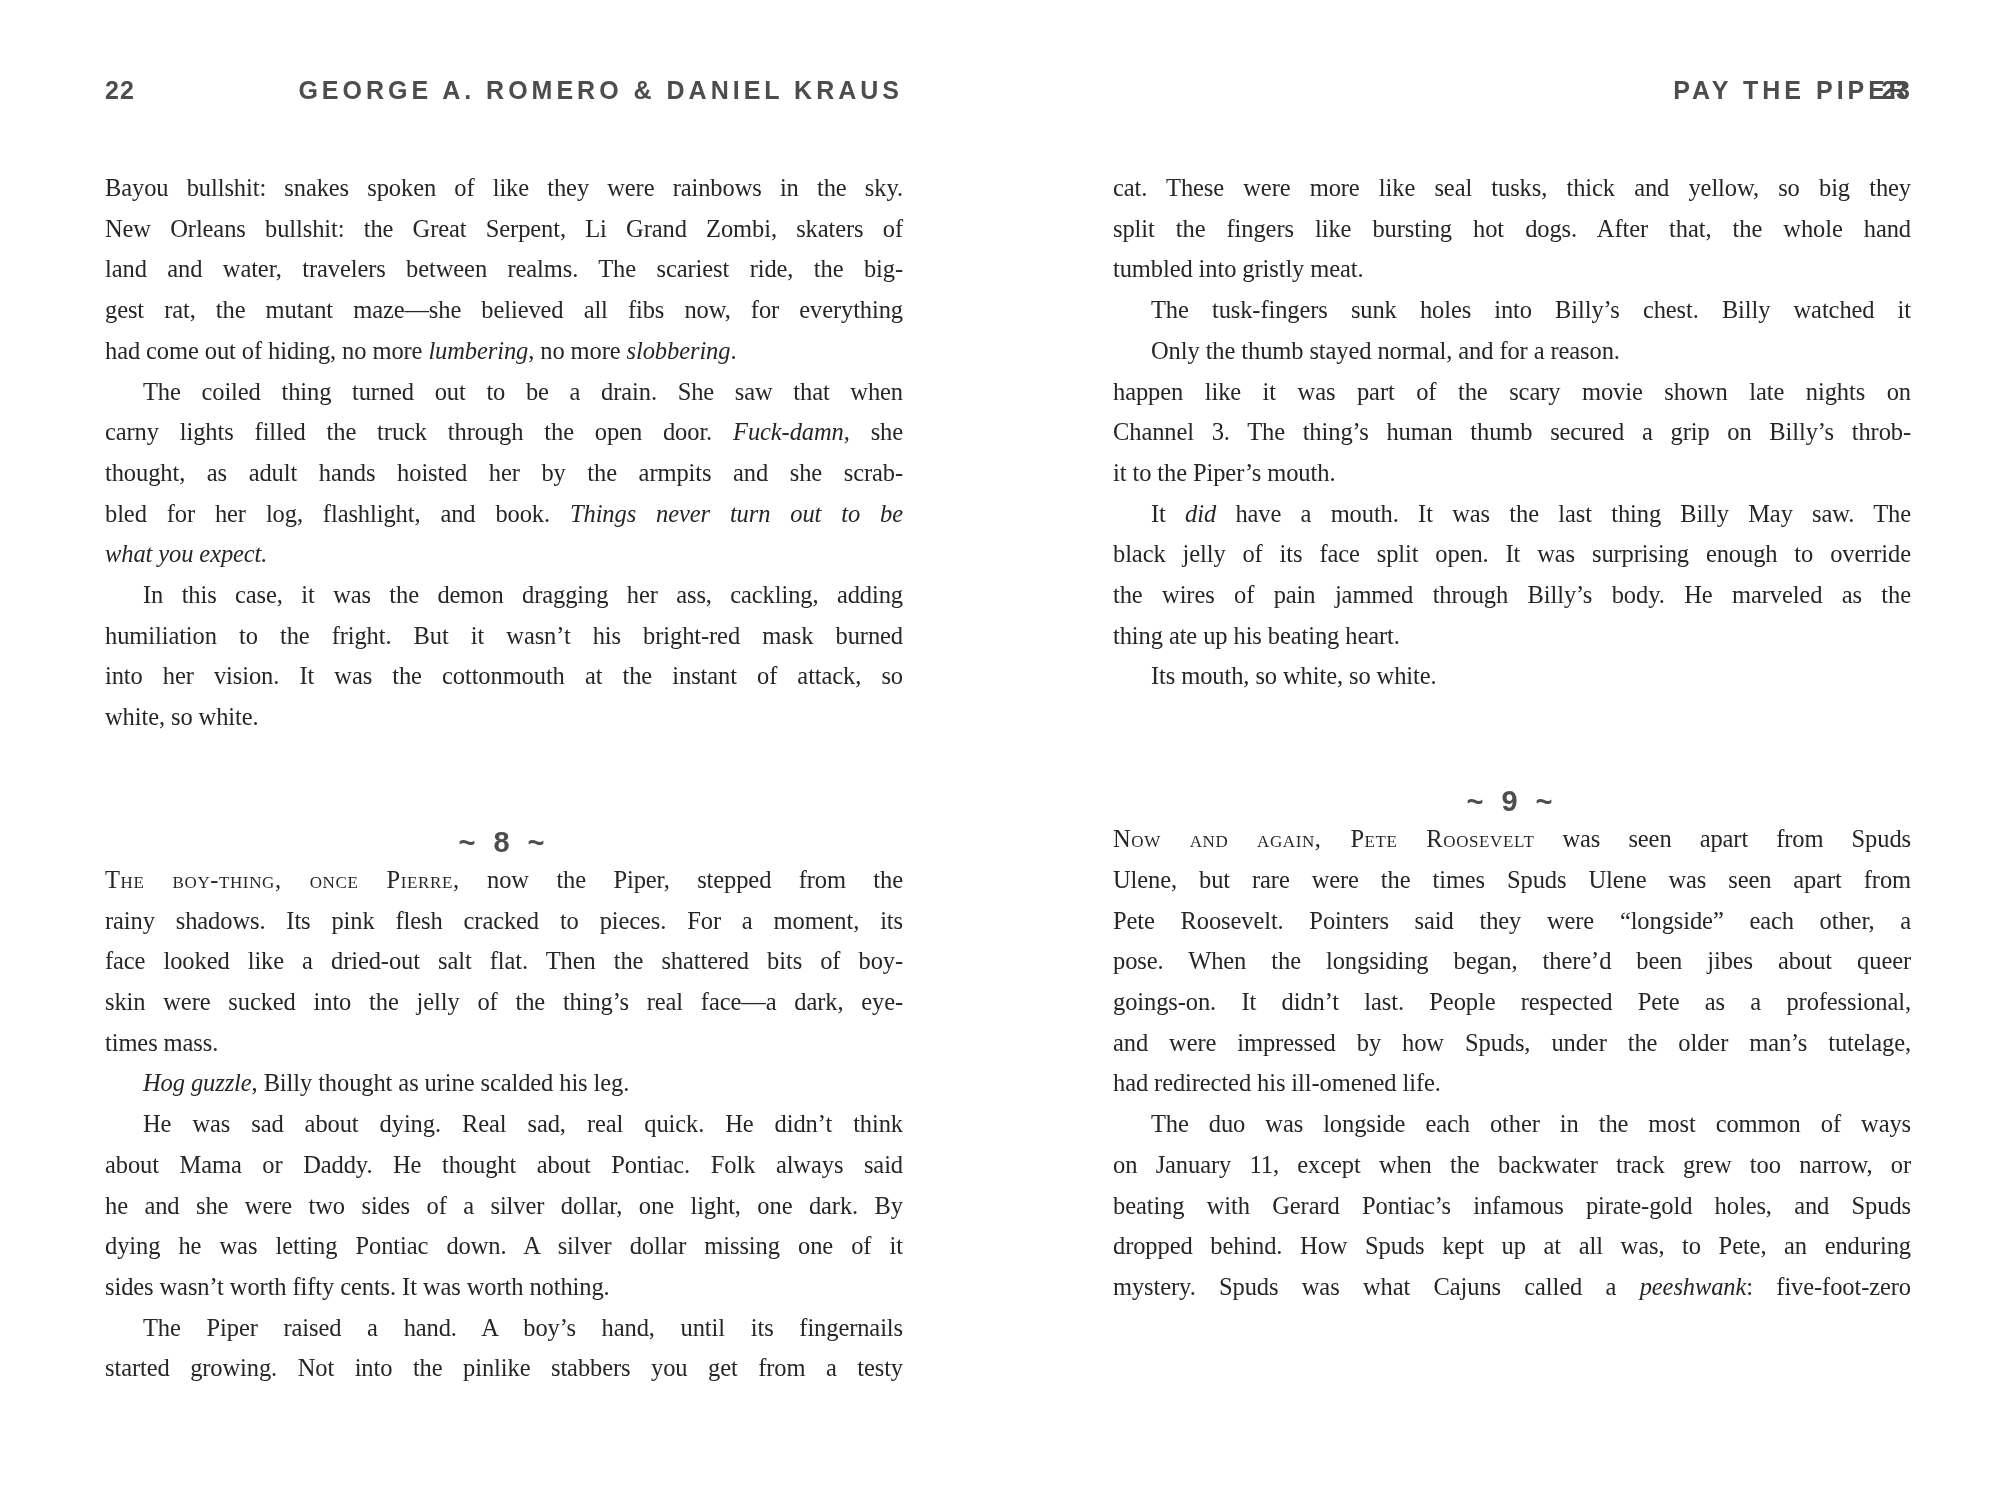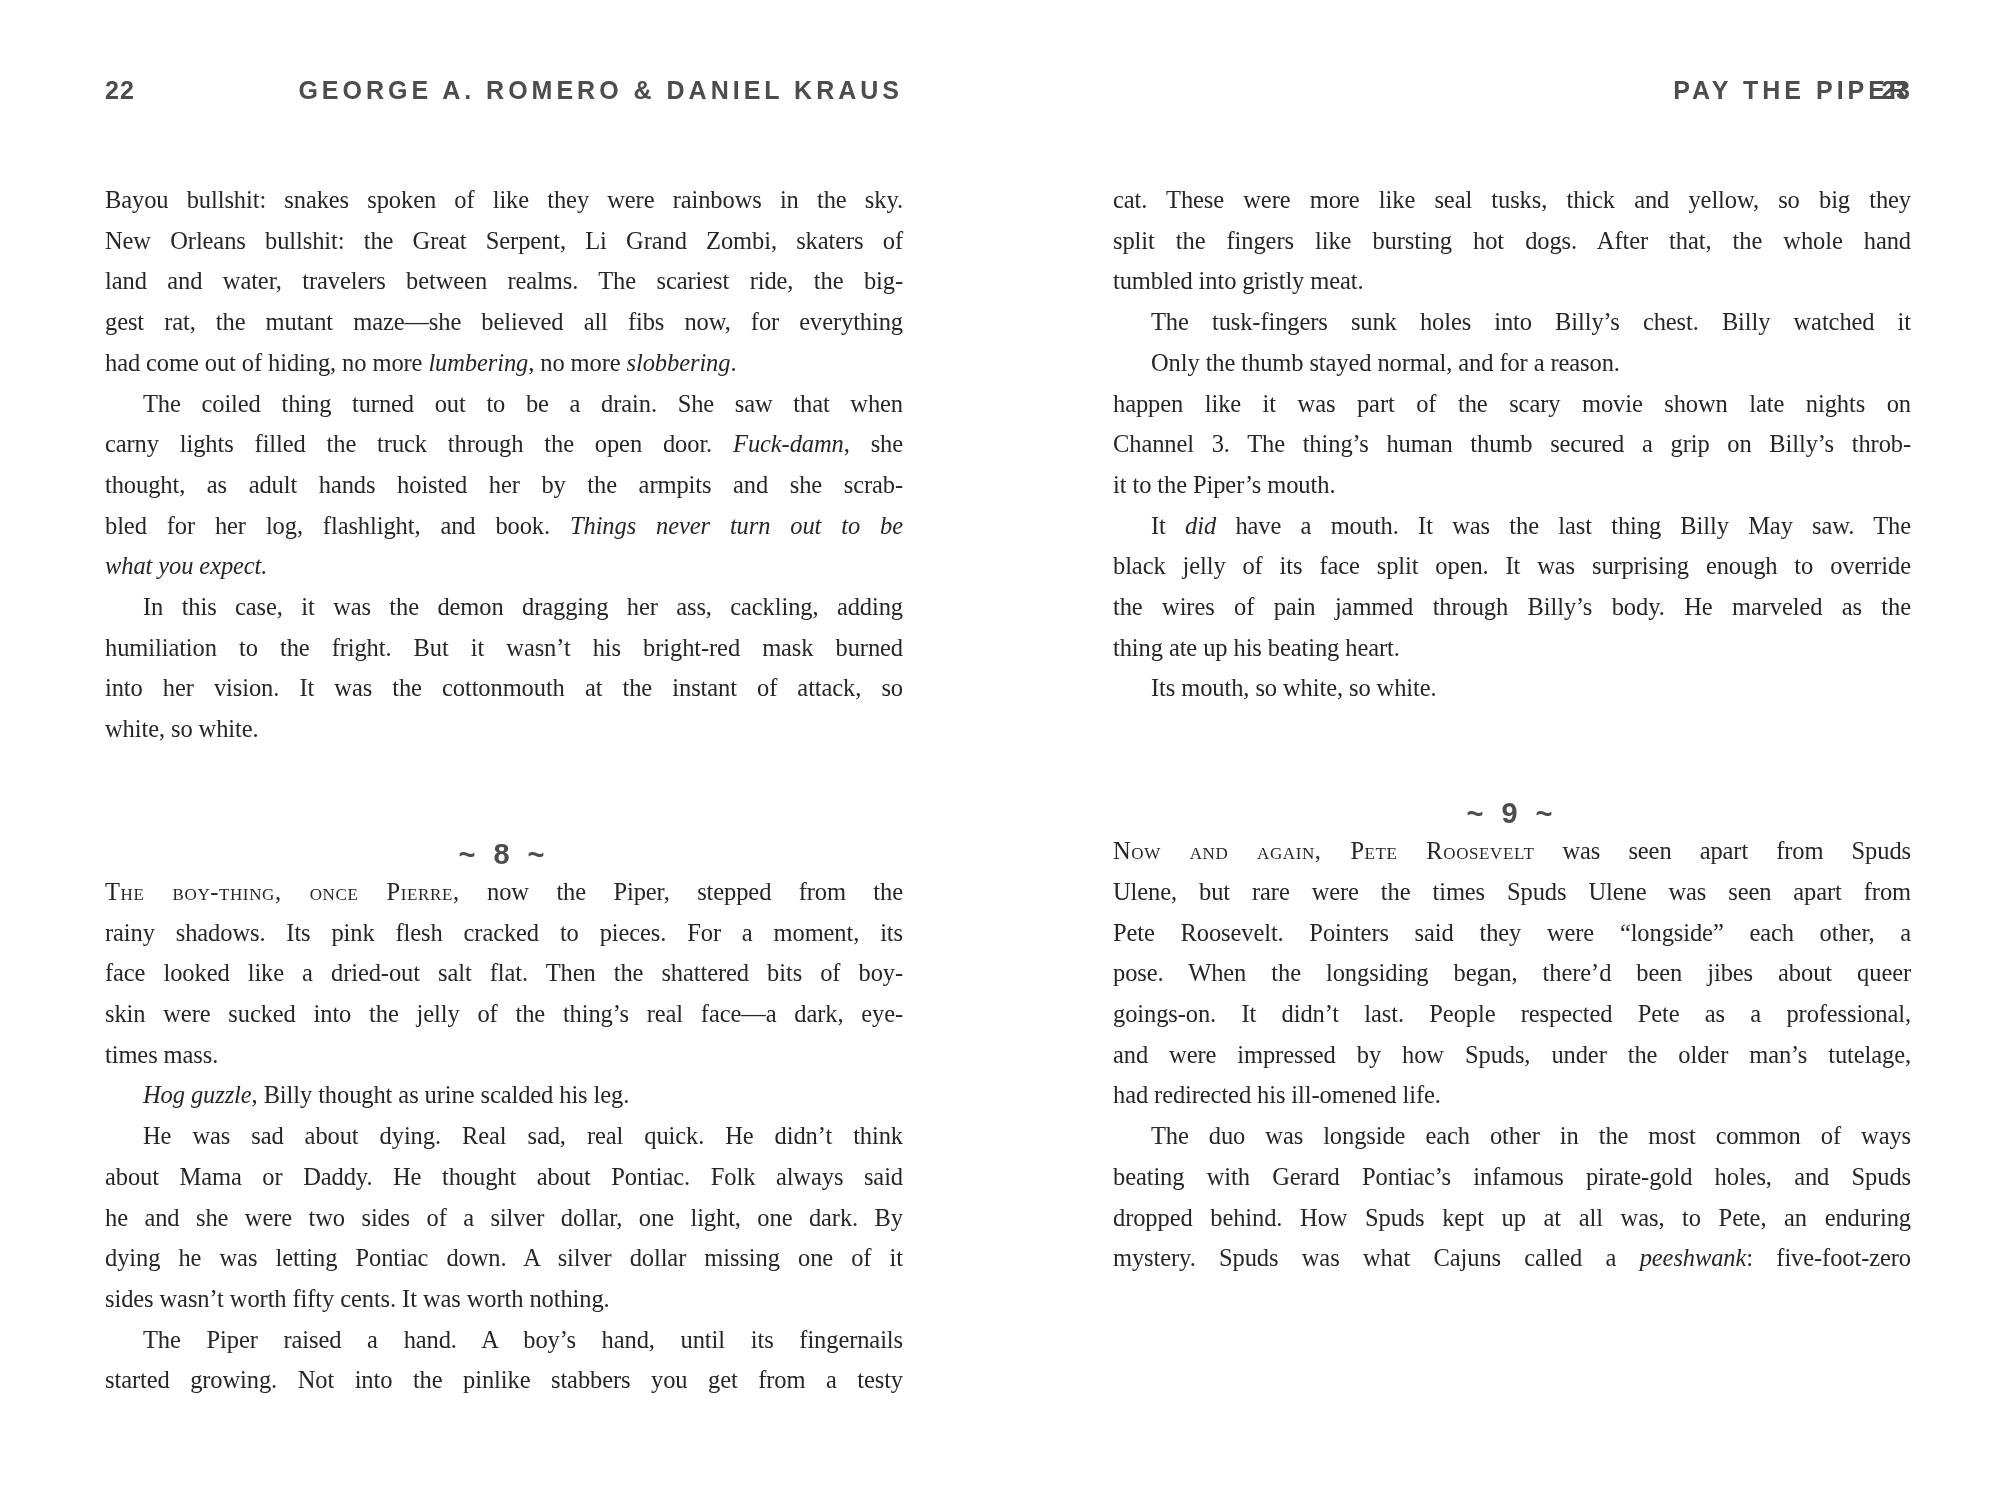--- a/index.html
+++ b/index.html
@@ -20,21 +20,21 @@
     color:var(--head);
   }
   .page.left  .running-head{left:105px;width:798px;}
   .page.right .running-head{left:113px;width:798px;}
   .head-title{position:absolute;left:0;right:0;text-align:right;white-space:nowrap;}
   .pagenum{position:absolute;letter-spacing:1px;}
   .page.left  .pagenum{left:0;}
   .page.right .pagenum{right:0;}
 
   .text-column{
-    position:absolute;top:180px;width:798px;
+    position:absolute;top:168px;width:798px;
     font-family:"Liberation Serif",serif;
     font-size:24.5px;line-height:40.7px;letter-spacing:-0.1px;
     color:var(--ink);
   }
   .page.left  .text-column{left:105px;}
   .page.right .text-column{left:113px;}
 
   .line{text-align:justify;}
   .line.just{text-align-last:justify;}
   .line.indent{text-indent:38px;}
@@ -117,19 +117,20 @@
           <span>~ 9 ~</span>
         </div>
         <div class="line just"><span class="sc">Now and again, Pete Roosevelt</span><span> was seen apart from Spuds</span></div>
         <div class="line just"><span>Ulene, but rare were the times Spuds Ulene was seen apart from</span></div>
         <div class="line just"><span>Pete Roosevelt. Pointers said they were “longside” each other, a</span></div>
         <div class="line just"><span>pose. When the longsiding began, there’d been jibes about queer</span></div>
         <div class="line just"><span>goings-on. It didn’t last. People respected Pete as a professional,</span></div>
         <div class="line just"><span>and were impressed by how Spuds, under the older man’s tutelage,</span></div>
         <div class="line"><span>had redirected his ill-omened life.</span></div>
         <div class="line just indent"><span>The duo was longside each other in the most common of ways</span></div>
+        <div class="line just"><span>on January 11, except when the backwater track grew too narrow, or</span></div>
         <div class="line just"><span>beating with Gerard Pontiac’s infamous pirate-gold holes, and Spuds</span></div>
         <div class="line just"><span>dropped behind. How Spuds kept up at all was, to Pete, an enduring</span></div>
         <div class="line just"><span>mystery. Spuds was what Cajuns called a </span><em class="it">peeshwank</em><span>: five-foot-zero</span></div>
       </div>
   </section>
 
 </div>
 
 </body></html>

